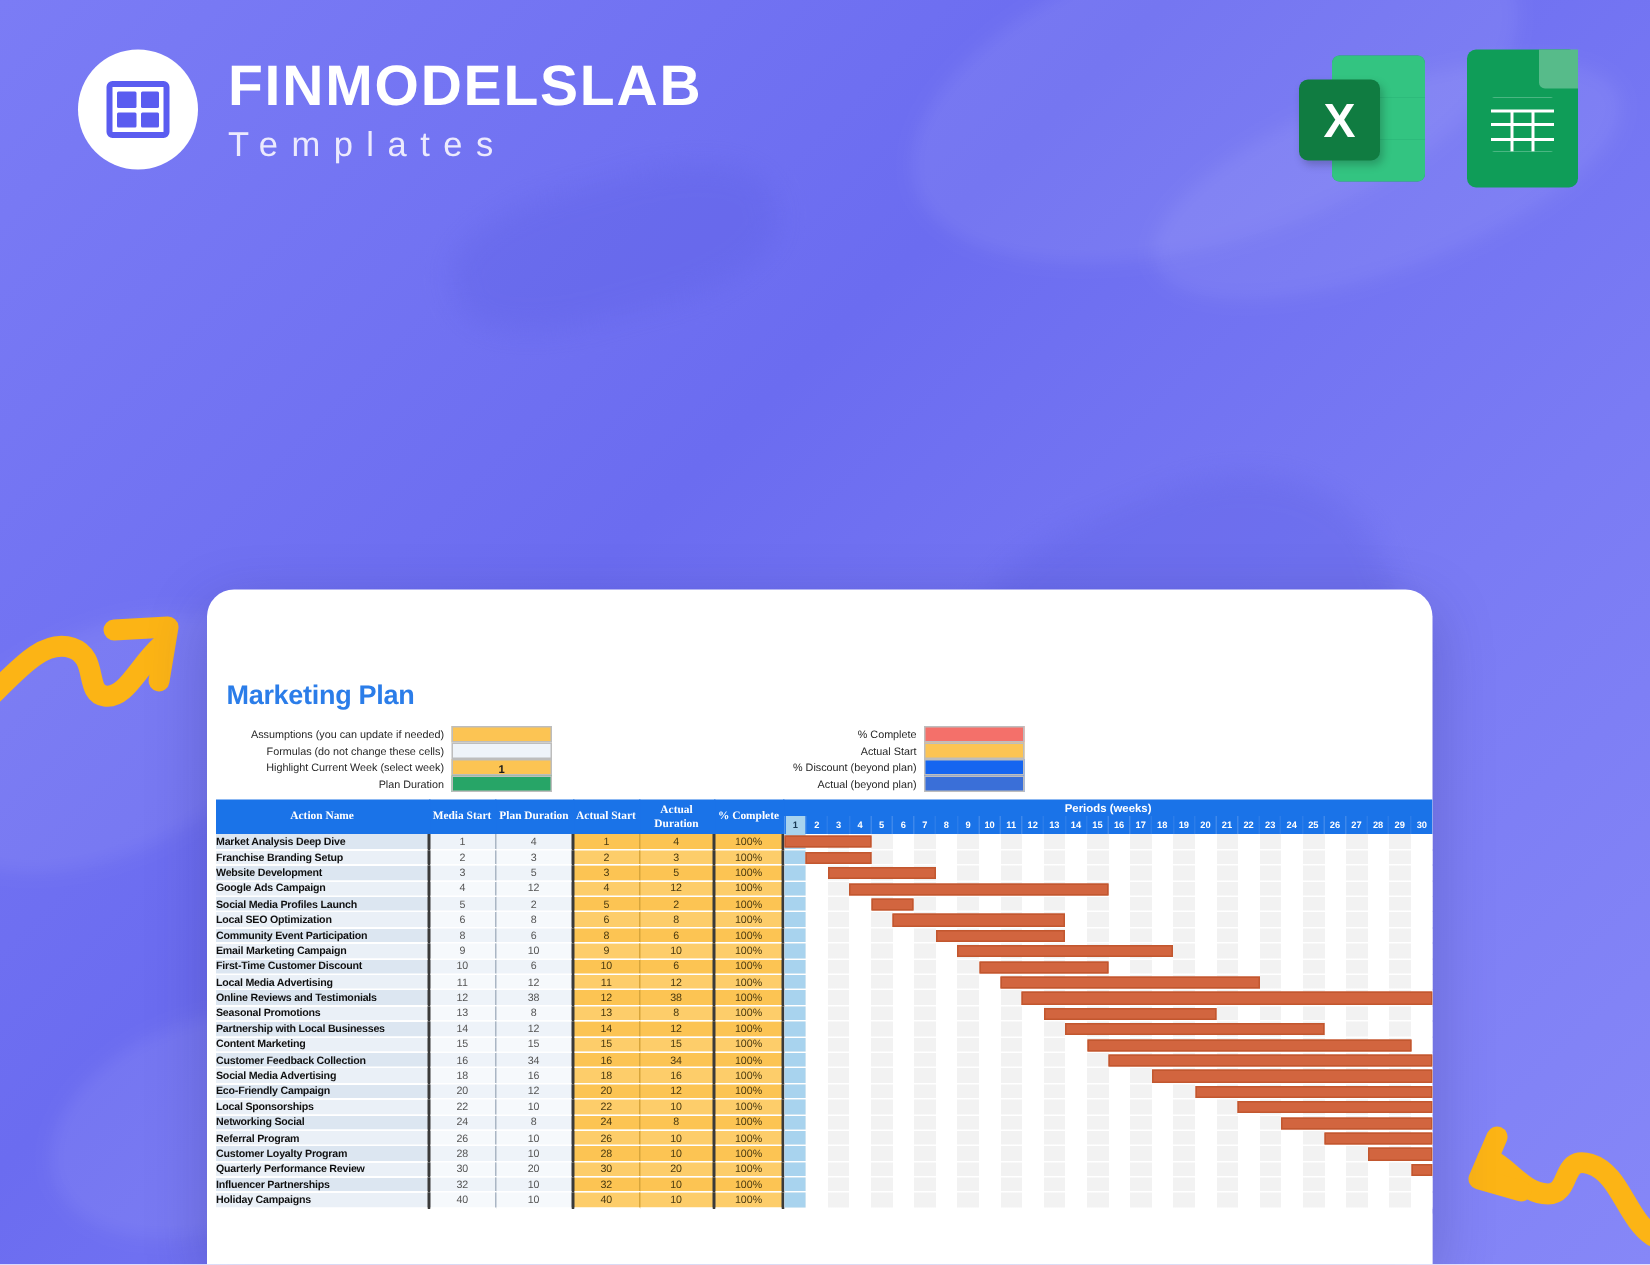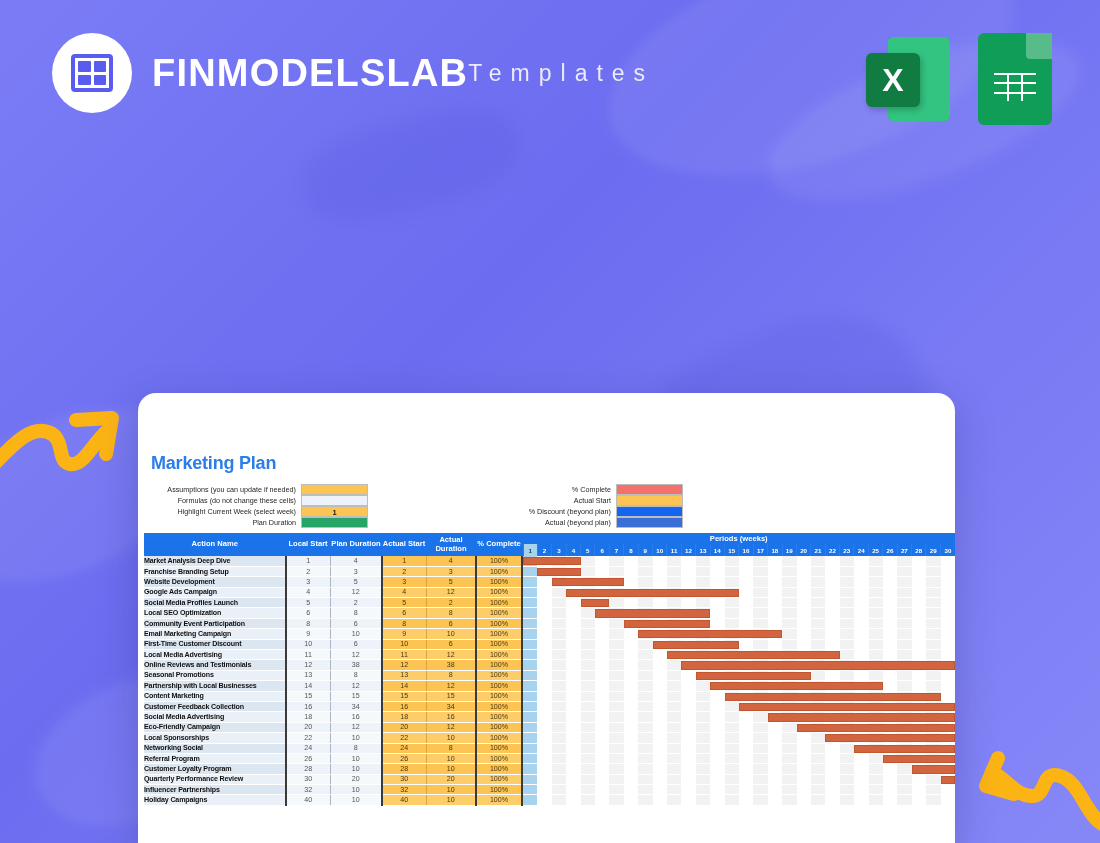--- a/index.html
+++ b/index.html
@@ -35,21 +35,21 @@
   #logo-mark {
     width: 80px; height: 80px; border-radius: 50%;
     background: #fff; display: flex; align-items: center; justify-content: center;
   }
   #logo-mark .grid-ico {
     width: 42px; height: 38px; border: 4px solid #5a5cf0; border-radius: 4px;
     display: grid; grid-template-columns: 1fr 1fr; grid-template-rows: 1fr 1fr;
     gap: 3px; padding: 3px;
   }
   #logo-mark .grid-ico i { background: #5a5cf0; border-radius: 1px; display:block; }
-  #logo-text { display: flex; flex-direction: row; }
+  #logo-text { display: flex; flex-direction: column; }
   .brand-name {
     color: #fff; font-size: 38px; font-weight: 700; letter-spacing: 1.2px; line-height: 1;
   }
   .brand-sub {
     color: #eceafd; font-size: 23px; font-weight: 300; letter-spacing: 9px;
     line-height: 1; margin-top: 8px;
   }
 
   
   #filetypes { position: absolute; right: 48px; top: 33px; display: flex; gap: 24px; align-items: center; }
@@ -117,20 +117,21 @@
   .legend-col.right { margin-left: 108px; }
 
   
   table.gantt { border-collapse: collapse; width: 811px; table-layout: fixed; }
   table.gantt th, table.gantt td { padding: 0; }
 
   thead th.hdr-cell {
     background: #1a73e8; color: #fff; font-size: 7.6px; font-weight: 700;
     text-align: center; height: 23px; border-right: 1px solid #1a73e8; vertical-align: middle;
     line-height: 1.15;
+    font-family: Liberation Serif, serif;
   }
   thead th.hdr-periods { background:#1a73e8; color:#fff; font-size:7.6px; font-weight:700; height:11px; text-align:center; }
   thead th.wk {
     background:#1a73e8; color:#fff; font-size:6.2px; font-weight:700; height:12px;
     text-align:center; border-left:1px solid #2b7de9; vertical-align: middle;
   }
   thead th.wk.cur { background:#a8d3ee; color:#1a3a55; }
 
   tbody td {
     font-size: 7.1px; height: 10.4px; border-bottom: 1px solid #fff; vertical-align: middle;
@@ -280,21 +281,21 @@
             <col style="width:44px">
             <col style="width:52px">
           <col style="width:44px">
             <col style="width:50px">
             <col style="width:46px">
           <col style="width:433px">
         </colgroup>
         <thead>
           <tr>
             <th class="hdr-cell" rowspan="2">Action Name</th>
-            <th class="hdr-cell" rowspan="2">Local Start</th>
+            <th class="hdr-cell" rowspan="2">Media Start</th>
             <th class="hdr-cell" rowspan="2">Plan Duration</th>
             <th class="hdr-cell" rowspan="2">Actual Start</th>
             <th class="hdr-cell" rowspan="2">Actual Duration</th>
             <th class="hdr-cell" rowspan="2">% Complete</th>
             <th class="hdr-periods">Periods (weeks)</th>
           </tr>
           <tr>
             <th style="padding:0">
               <table style="width:100%;border-collapse:collapse;table-layout:fixed">
                 <tbody>

